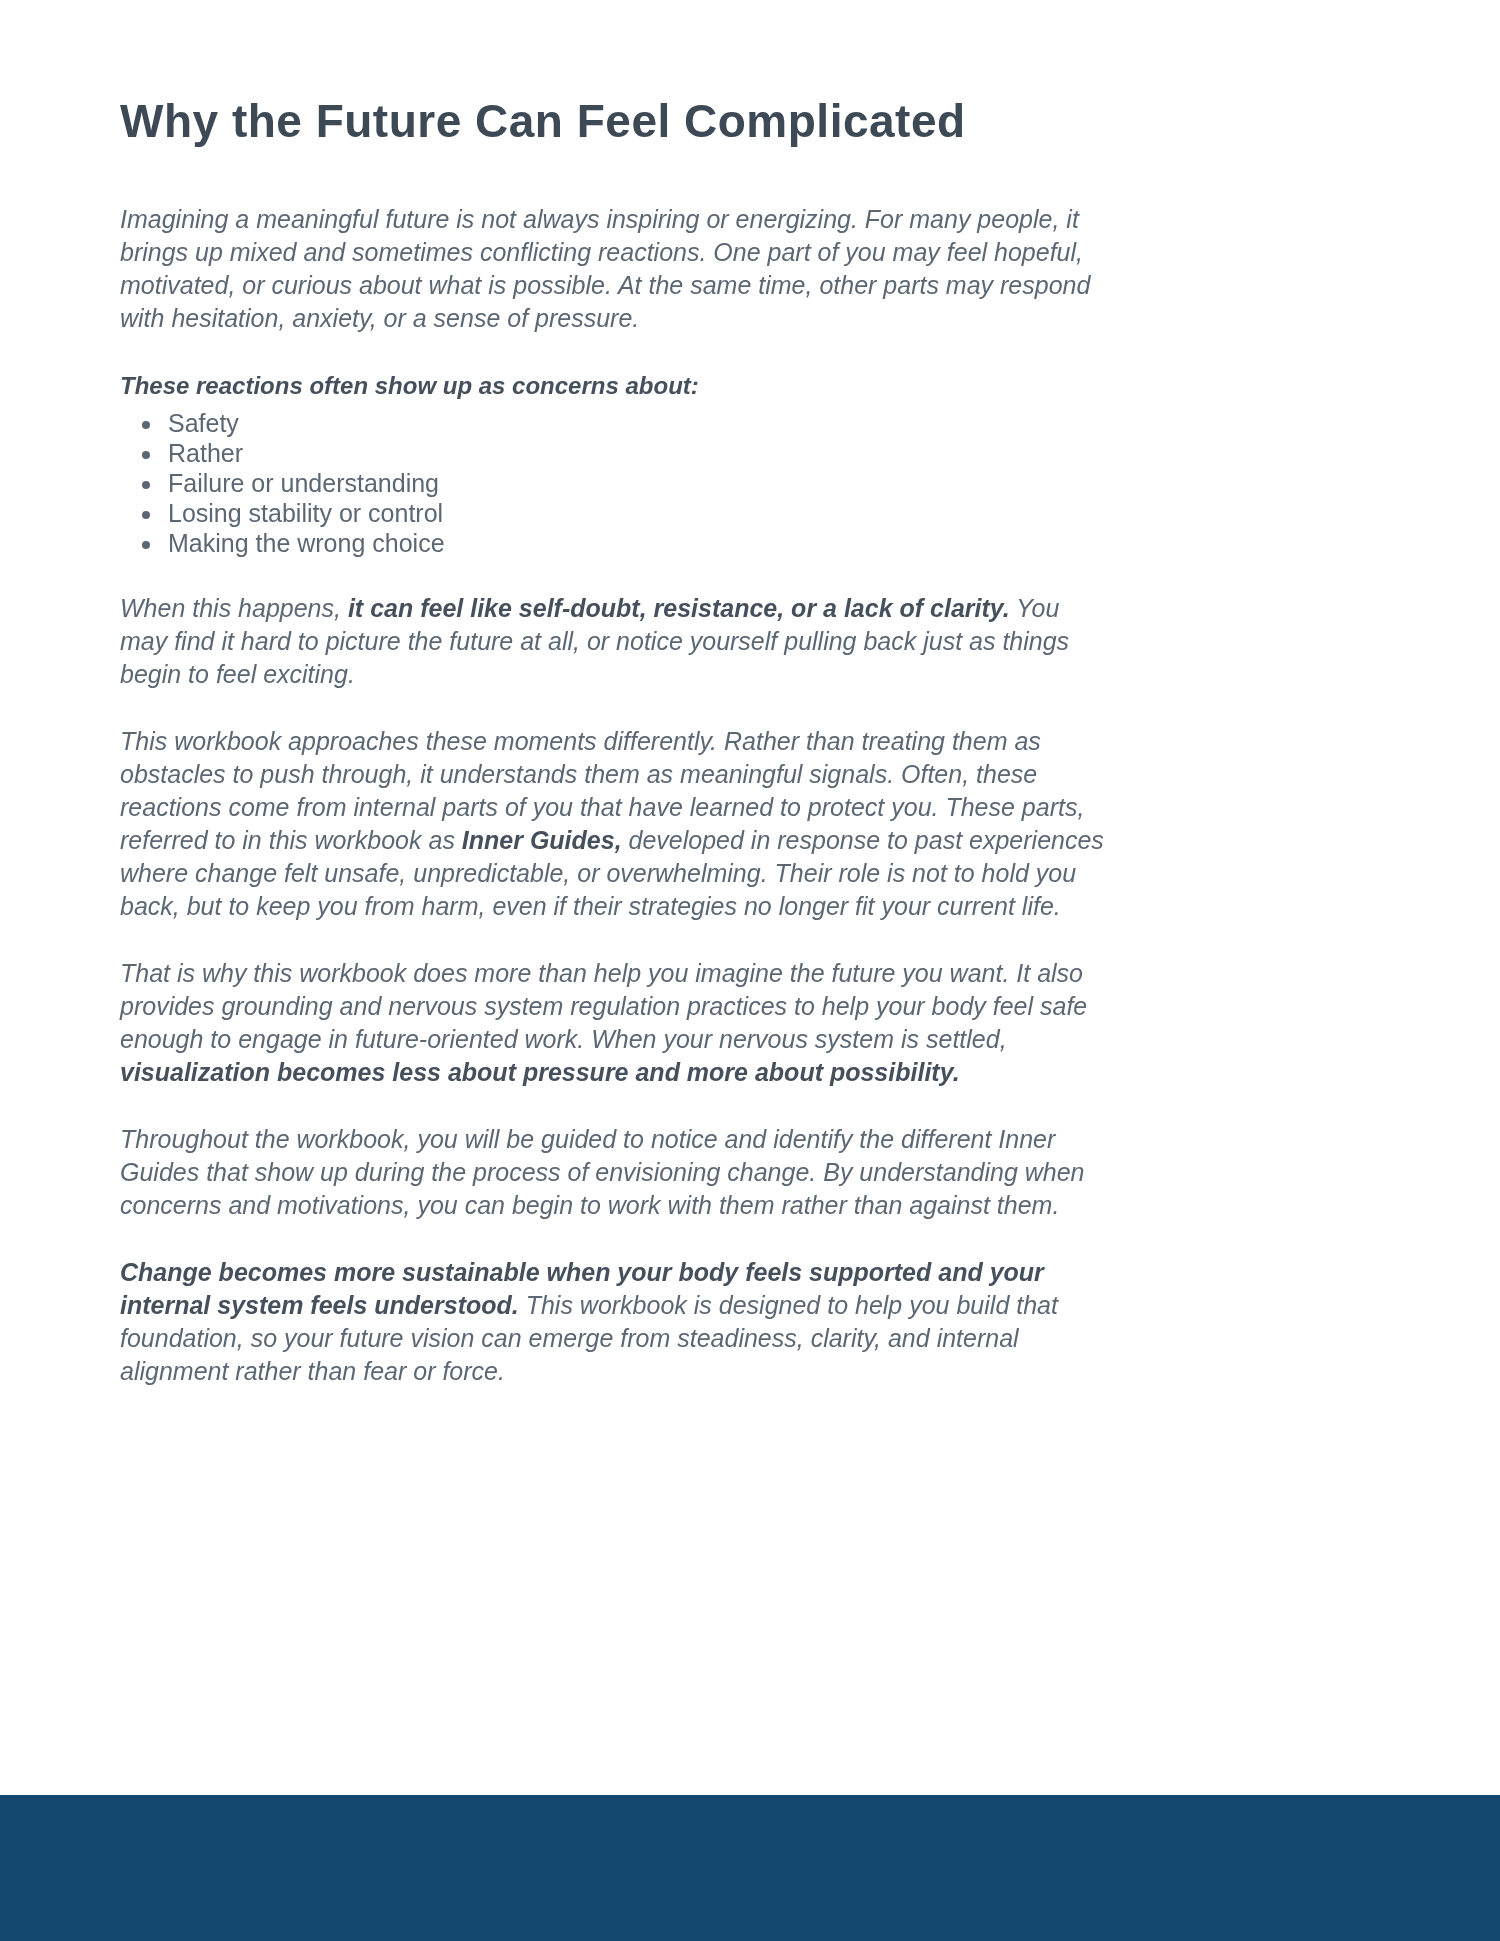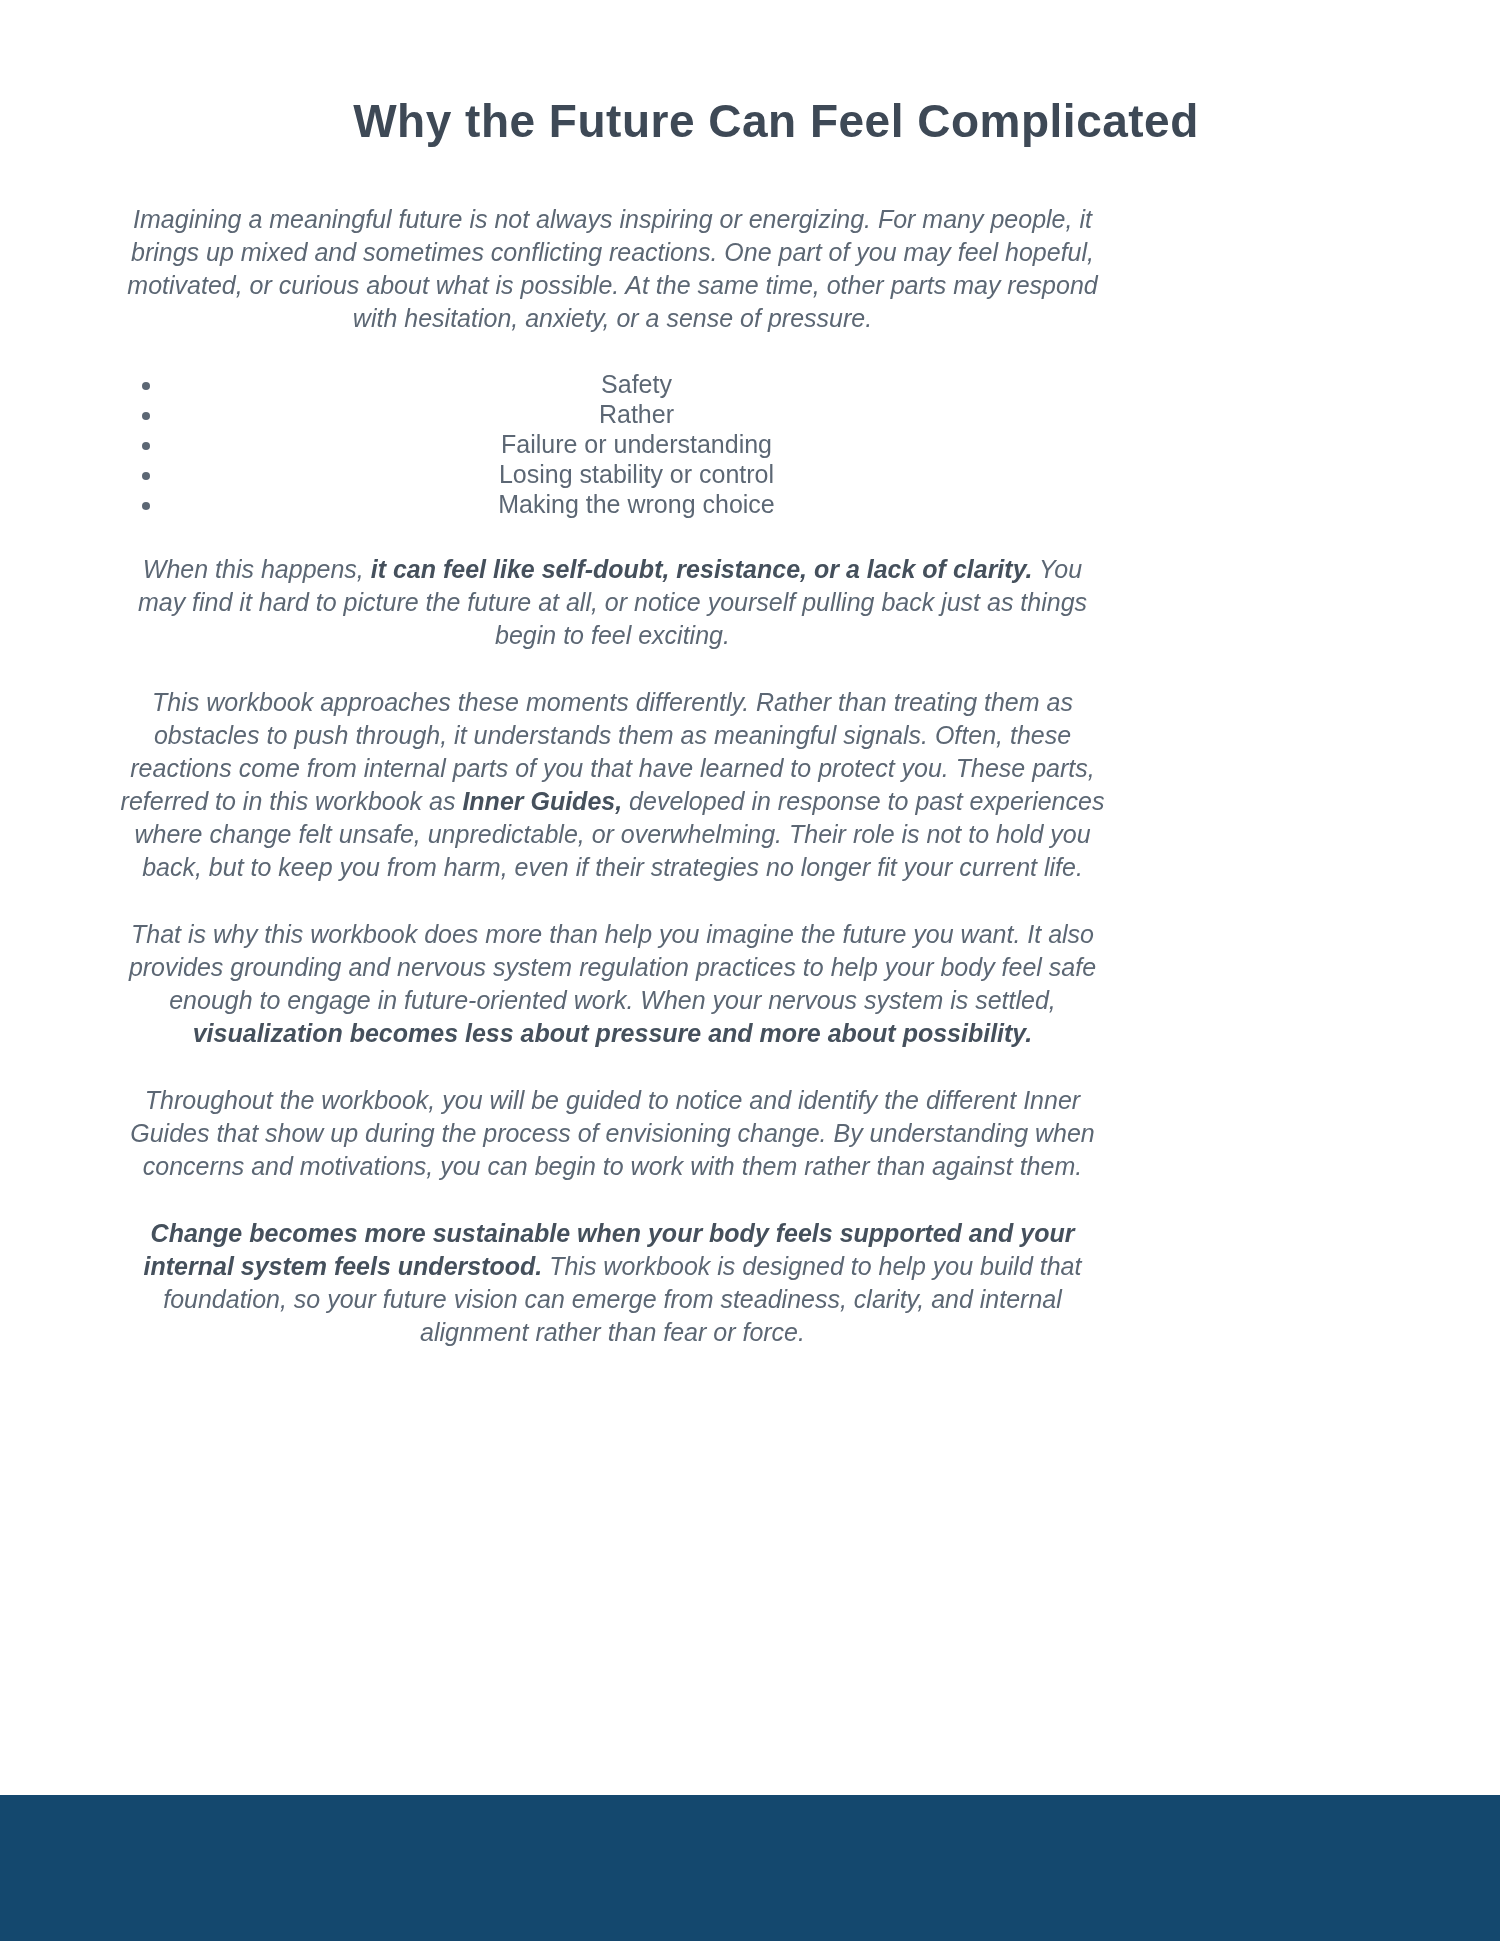--- a/index.html
+++ b/index.html
@@ -13,21 +13,20 @@
     font-family: "Liberation Sans", sans-serif;
     display: flex;
     flex-direction: column;
     box-sizing: border-box;
     overflow: hidden;
   }
   .page {
     flex: 1 1 auto;
     padding: 96px 68px 0 120px;
     box-sizing: border-box;
-    text-align: center;
   }
   .doc-title {
     font-size: 46px;
     font-weight: bold;
     color: #3e4956;
     letter-spacing: 0.5px;
     margin: 0 0 56px 0;
     line-height: 1.1;
   }
   .content {
@@ -65,20 +64,21 @@
     margin-top: auto;
   }
 </style>
 </head>
 <body>
 
 <div class="page" data-name="document-page">
   <h1 class="doc-title" data-name="page-title" style="color: rgb(62, 73, 86);">Why the Future Can Feel Complicated</h1>
   <div class="content" data-name="document-content" style="color: rgb(92, 103, 116);">
       <p class="para" data-name="intro-paragraph"><span class="" data-name="paragraph-text">Imagining a meaningful future is not always inspiring or energizing. For many people, it brings up mixed and sometimes conflicting reactions. One part of you may feel hopeful, motivated, or curious about what is possible. At the same time, other parts may respond with hesitation, anxiety, or a sense of pressure.</span></p>
+      <p class="para" data-name="list-intro"><span class="bold" data-name="paragraph-bold-text">These reactions often show up as concerns about:</span></p>
       <ul data-name="concerns-list">
         <li data-name="list-item">Safety</li>
         <li data-name="list-item">Rather</li>
         <li data-name="list-item">Failure or understanding</li>
         <li data-name="list-item">Losing stability or control</li>
         <li data-name="list-item">Making the wrong choice</li>
       </ul>
       <p class="para" data-name="self-doubt-paragraph"><span class="" data-name="paragraph-text">When this happens, </span><span class="bold" data-name="paragraph-bold-text">it can feel like self-doubt, resistance, or a lack of clarity.</span><span class="" data-name="paragraph-text"> You may find it hard to picture the future at all, or notice yourself pulling back just as things begin to feel exciting.</span></p>
       <p class="para" data-name="inner-guides-paragraph"><span class="" data-name="paragraph-text">This workbook approaches these moments differently. Rather than treating them as obstacles to push through, it understands them as meaningful signals. Often, these reactions come from internal parts of you that have learned to protect you. These parts, referred to in this workbook as </span><span class="bold" data-name="paragraph-bold-text">Inner Guides,</span><span class="" data-name="paragraph-text"> developed in response to past experiences where change felt unsafe, unpredictable, or overwhelming. Their role is not to hold you back, but to keep you from harm, even if their strategies no longer fit your current life.</span></p>
       <p class="para" data-name="grounding-paragraph"><span class="" data-name="paragraph-text">That is why this workbook does more than help you imagine the future you want. It also provides grounding and nervous system regulation practices to help your body feel safe enough to engage in future-oriented work. When your nervous system is settled, </span><span class="bold" data-name="paragraph-bold-text">visualization becomes less about pressure and more about possibility.</span></p>

